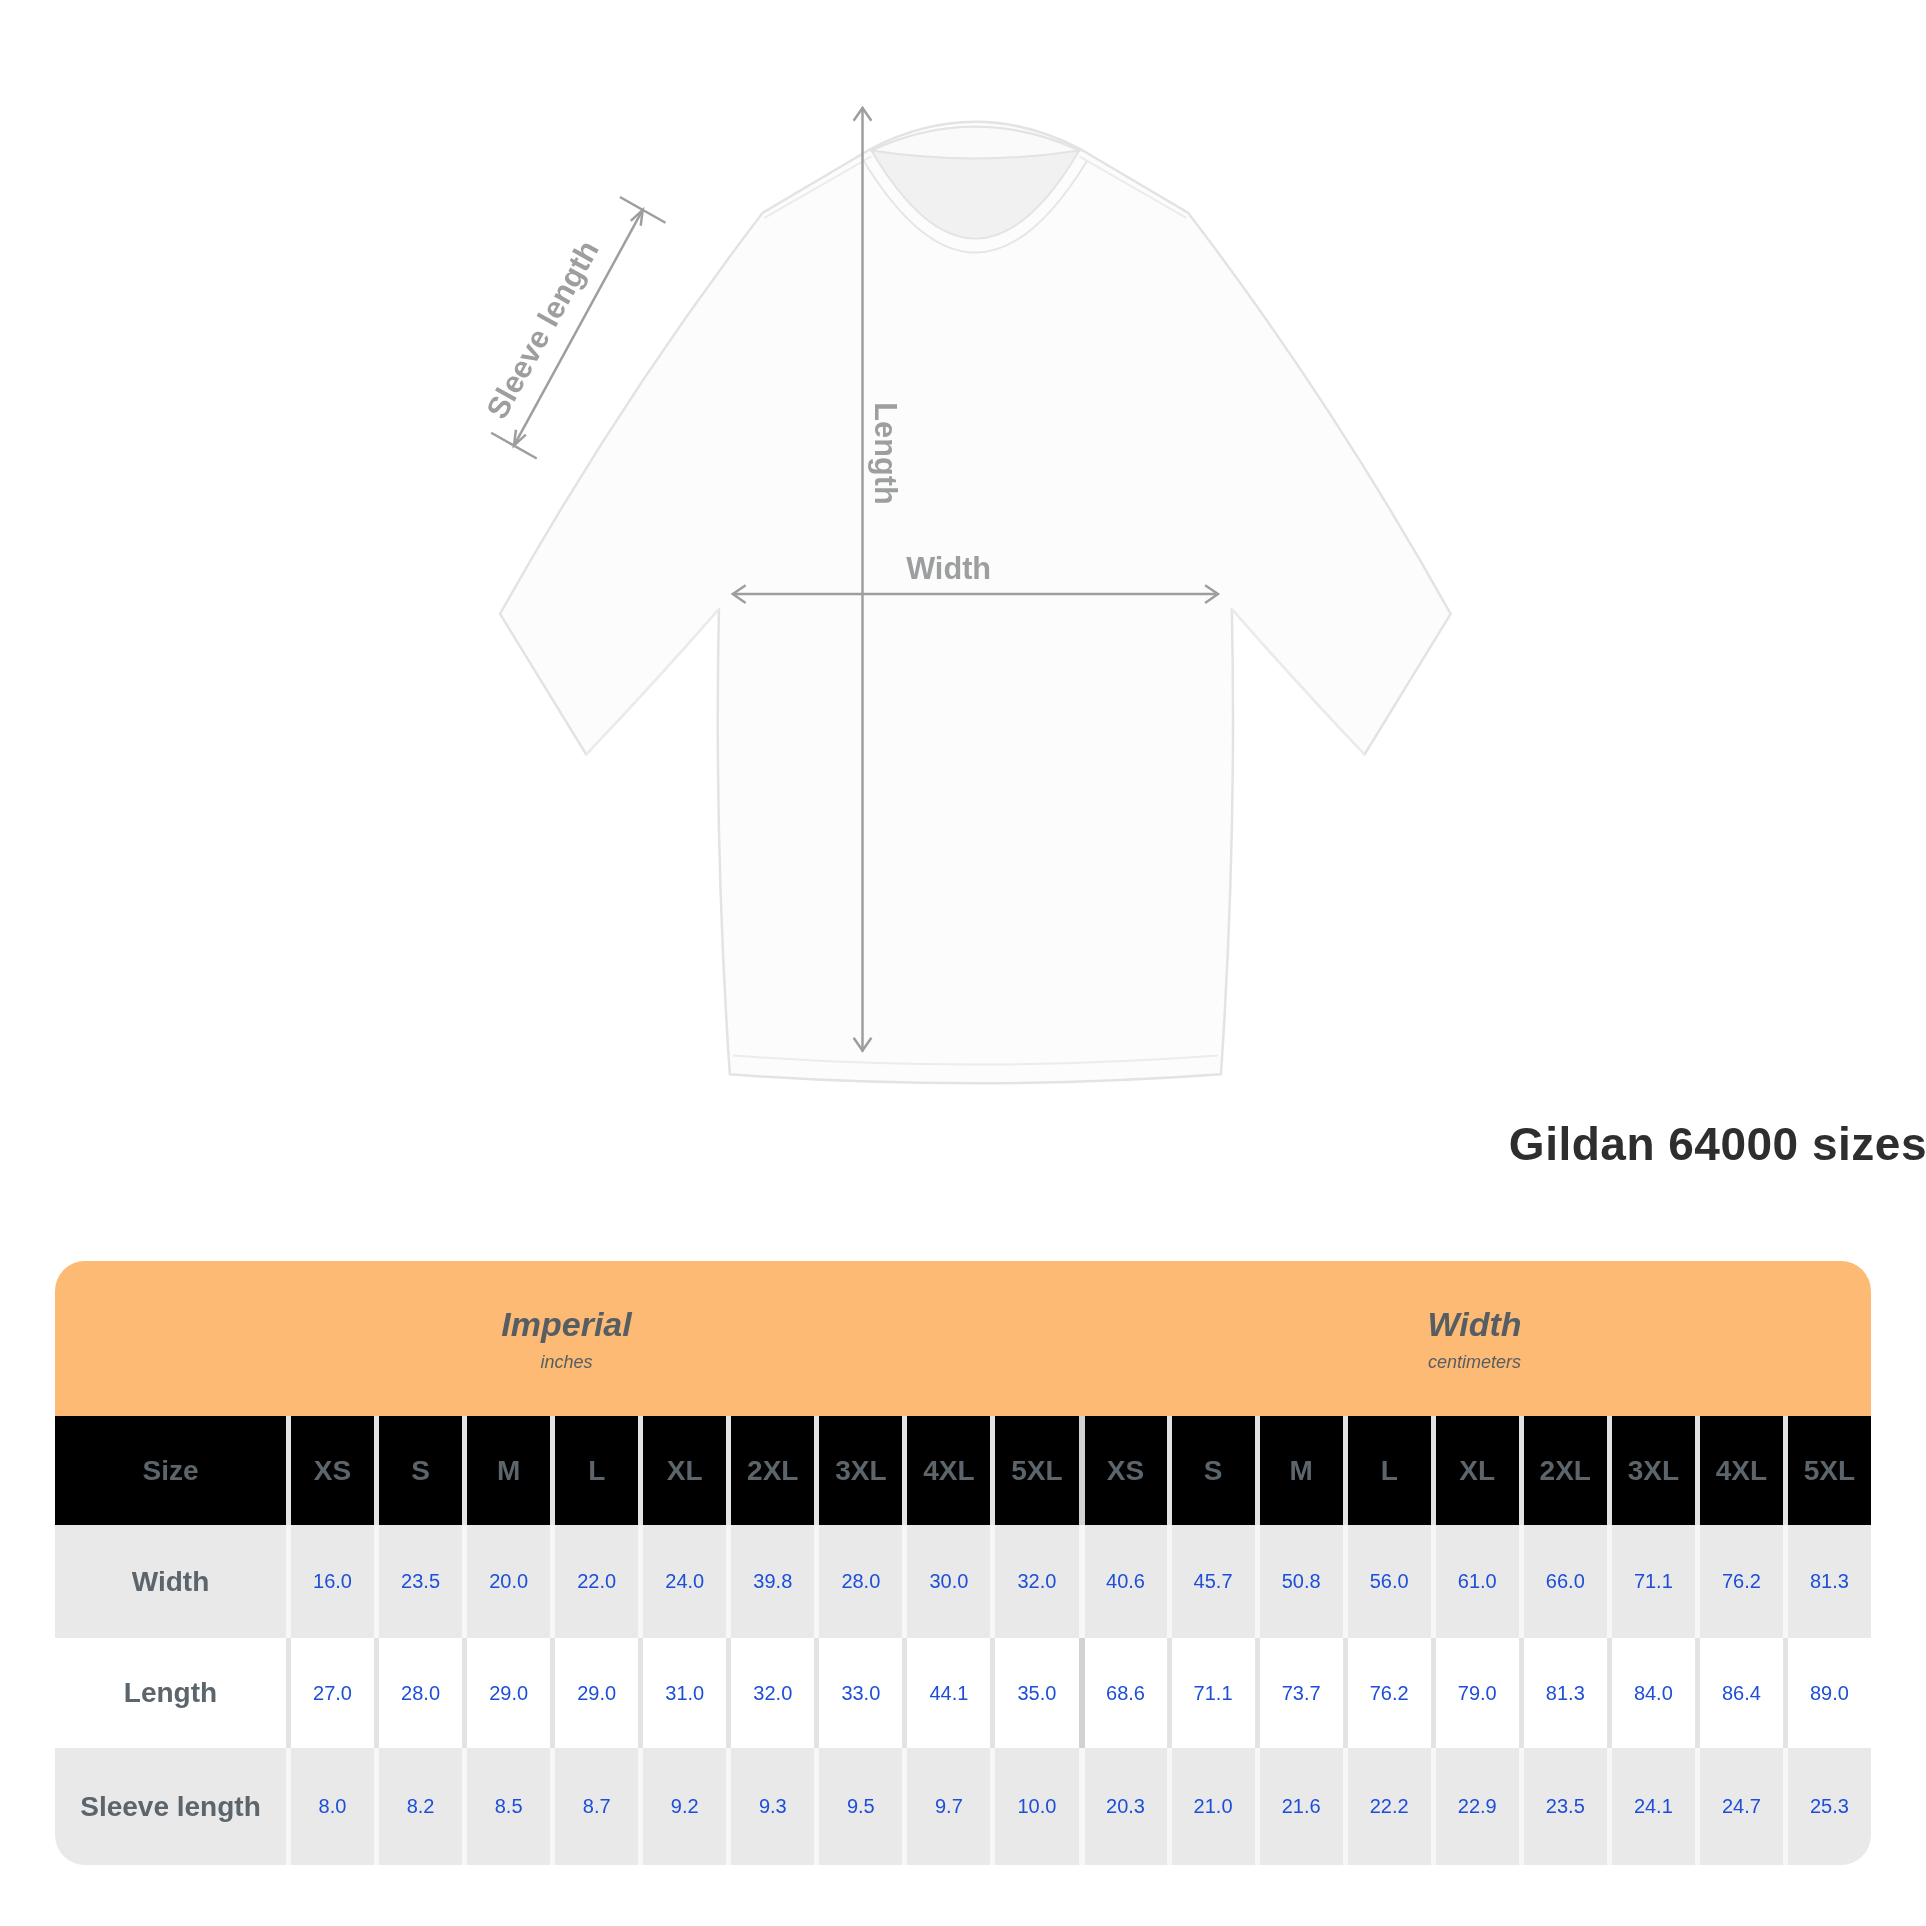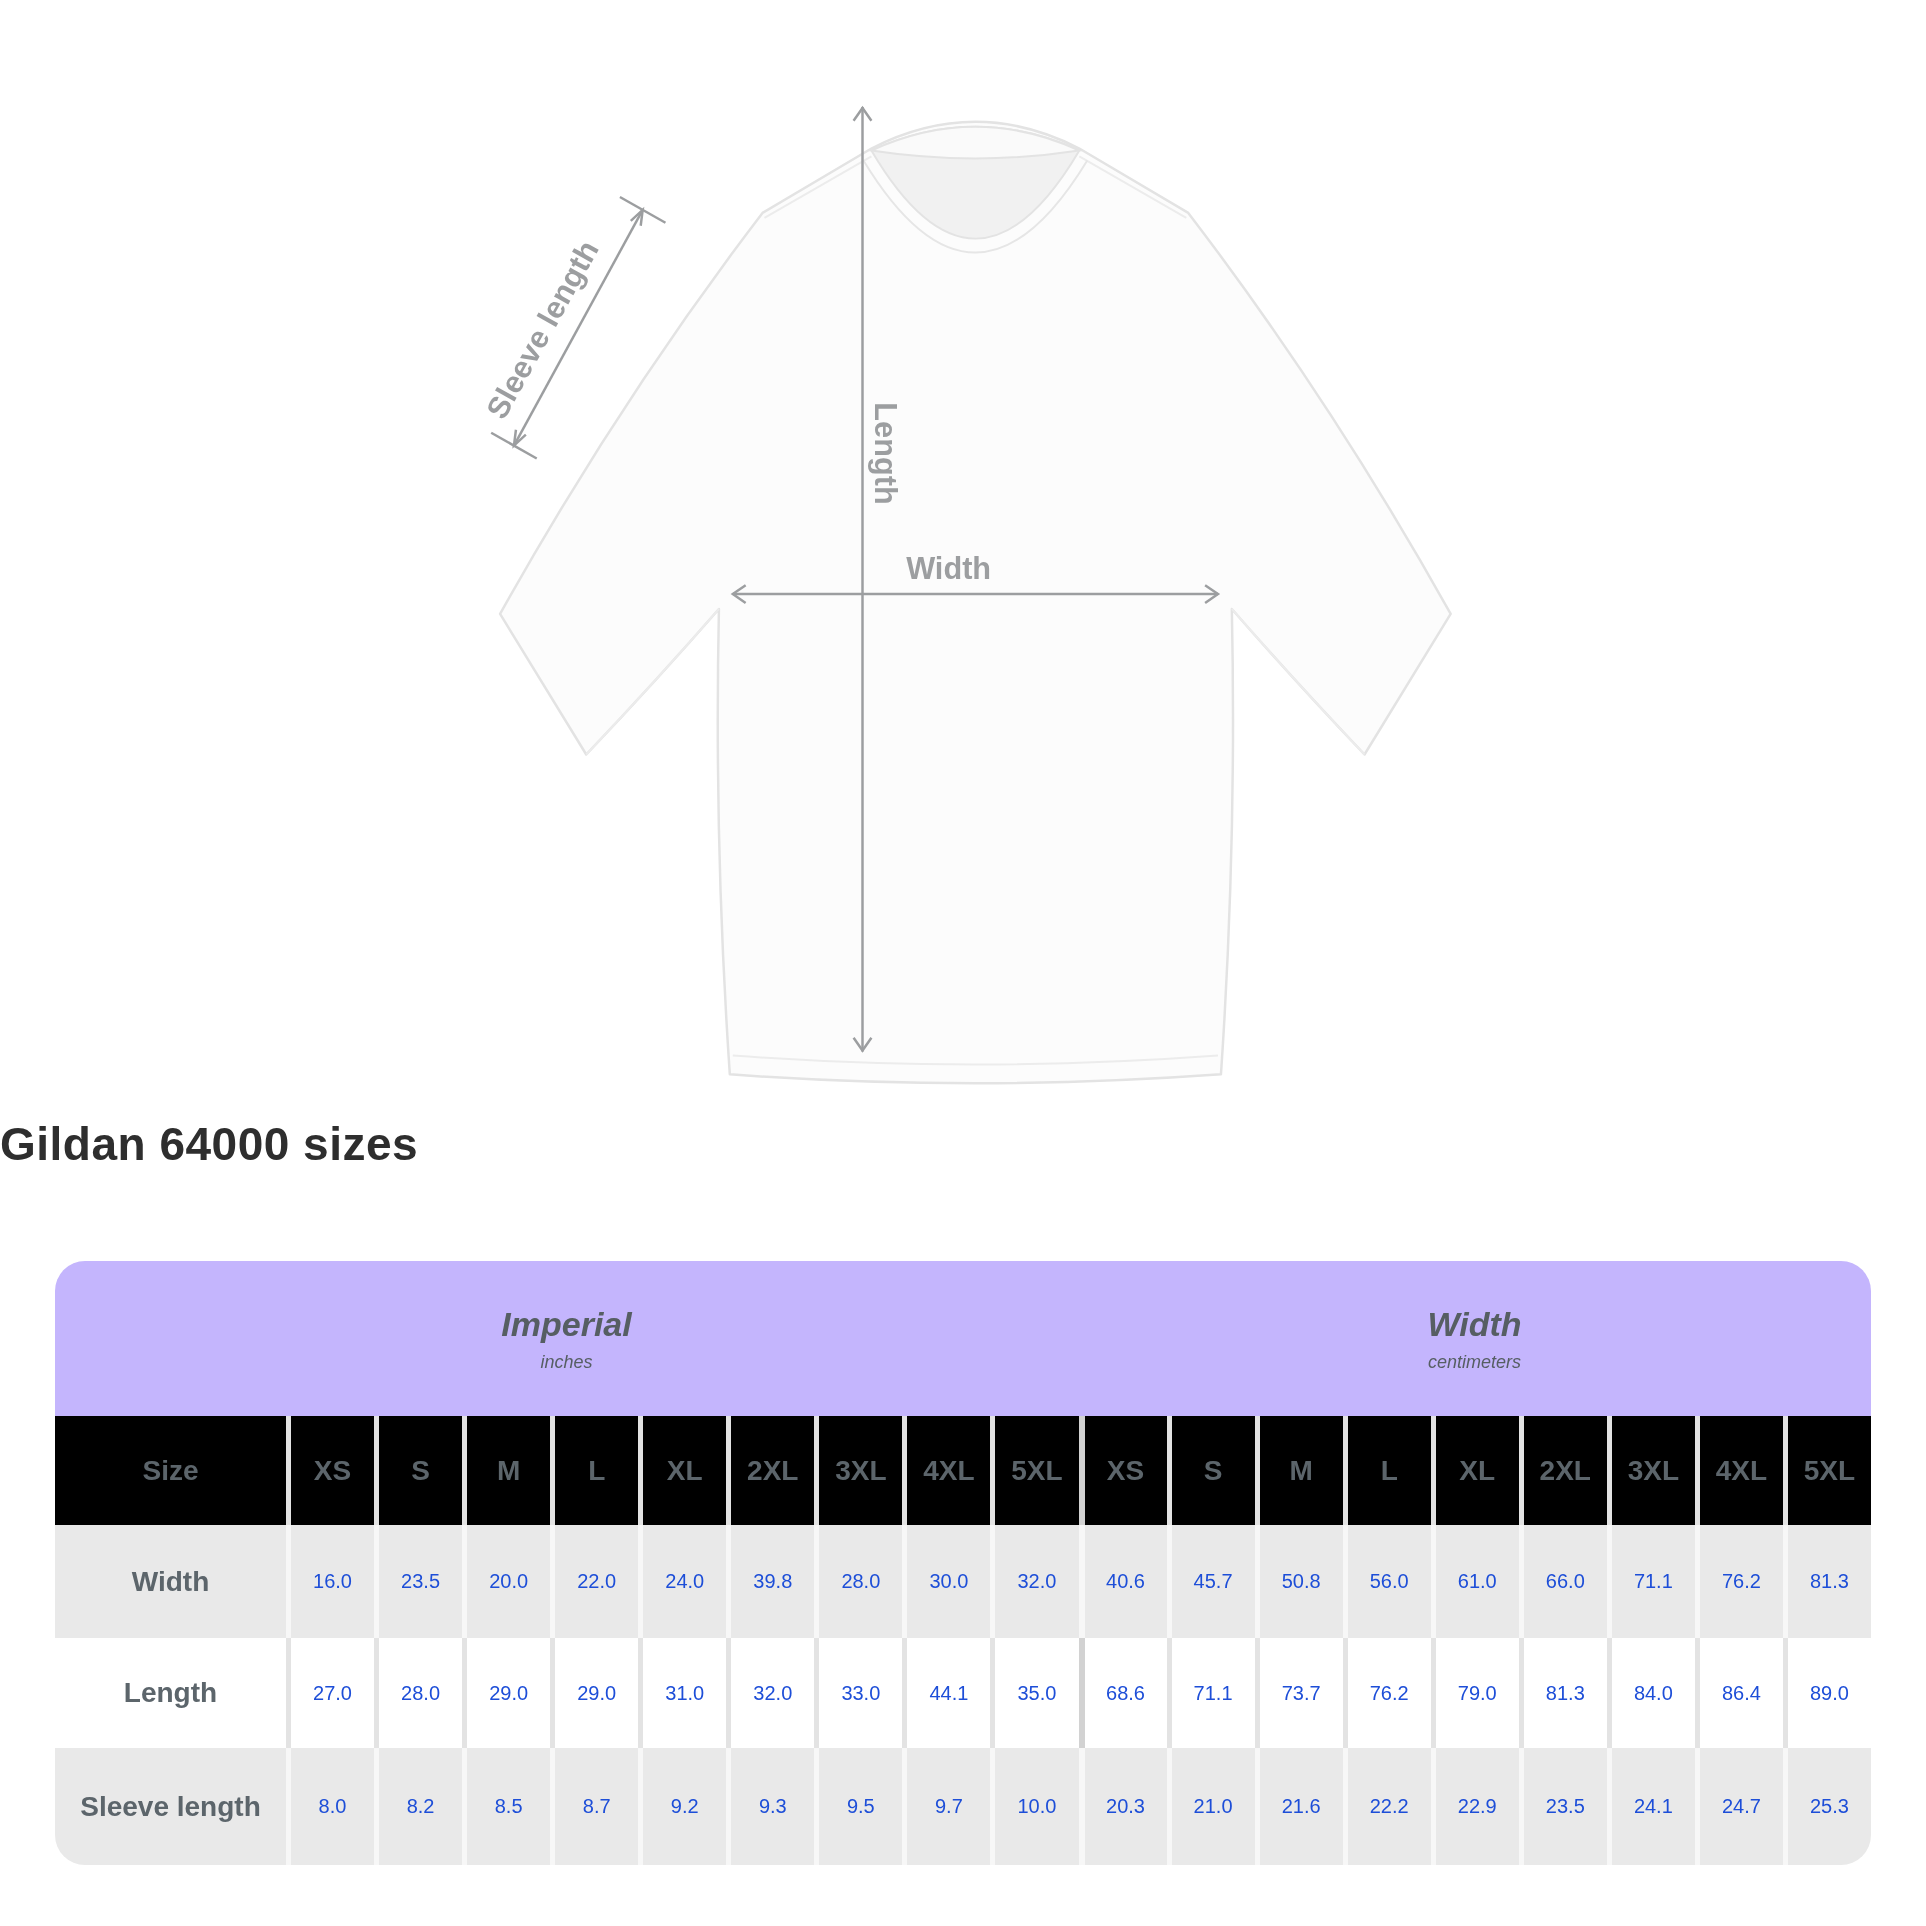--- a/index.html
+++ b/index.html
@@ -4,34 +4,34 @@
 <style>
   html,body{margin:0;padding:0;background:#fff;}
   .page{
     position:relative;width:1927px;height:1927px;background:#ffffff;overflow:hidden;
     font-family:"Liberation Sans", sans-serif;
   }
   
   .diagram{position:absolute;left:0;top:0;width:1927px;height:1109px;}
   
   .title{
-    position:absolute;left:0;top:1117px;width:100%;text-align:left;
+    position:absolute;left:0;top:1117px;width:100%;text-align:right;
     font-size:46px;font-weight:bold;color:#2e2e2e;letter-spacing:0.5px;
   }
   .note{
     position:absolute;left:0;top:1202px;width:100%;text-align:center;
     font-style:italic;font-size:27px;color:#474747;
   }
   
   .size-table{
     position:absolute;left:55px;top:1261px;width:1816px;
     border-radius:30px;overflow:hidden;
   }
   .sections-row{
-    display:grid;grid-template-columns:1023px 1fr;height:155px;background:#c4b5fd;
+    display:grid;grid-template-columns:1023px 1fr;height:155px;background:#fdba74;
   }
   .section-cell{display:flex;flex-direction:column;align-items:center;justify-content:center;gap:8px;}
   .section-name{font-size:34px;font-weight:bold;font-style:italic;color:#565e63;}
   .section-unit{font-size:18px;font-style:italic;color:#565e63;}
   .trow{display:grid;grid-template-columns:231px repeat(18,1fr);}
   .header-row{height:109px;background:#000000;--sep:#e3e3e3;--sep2:#d2d2d2;}
   .row-white{background:#ffffff;--sep:#e3e3e3;--sep2:#d2d2d2;}
   .row-gray{background:#e9e9e9;--sep:#f7f7f7;--sep2:#f7f7f7;}
   .r-width{height:113px;}
   .r-length{height:110px;}

